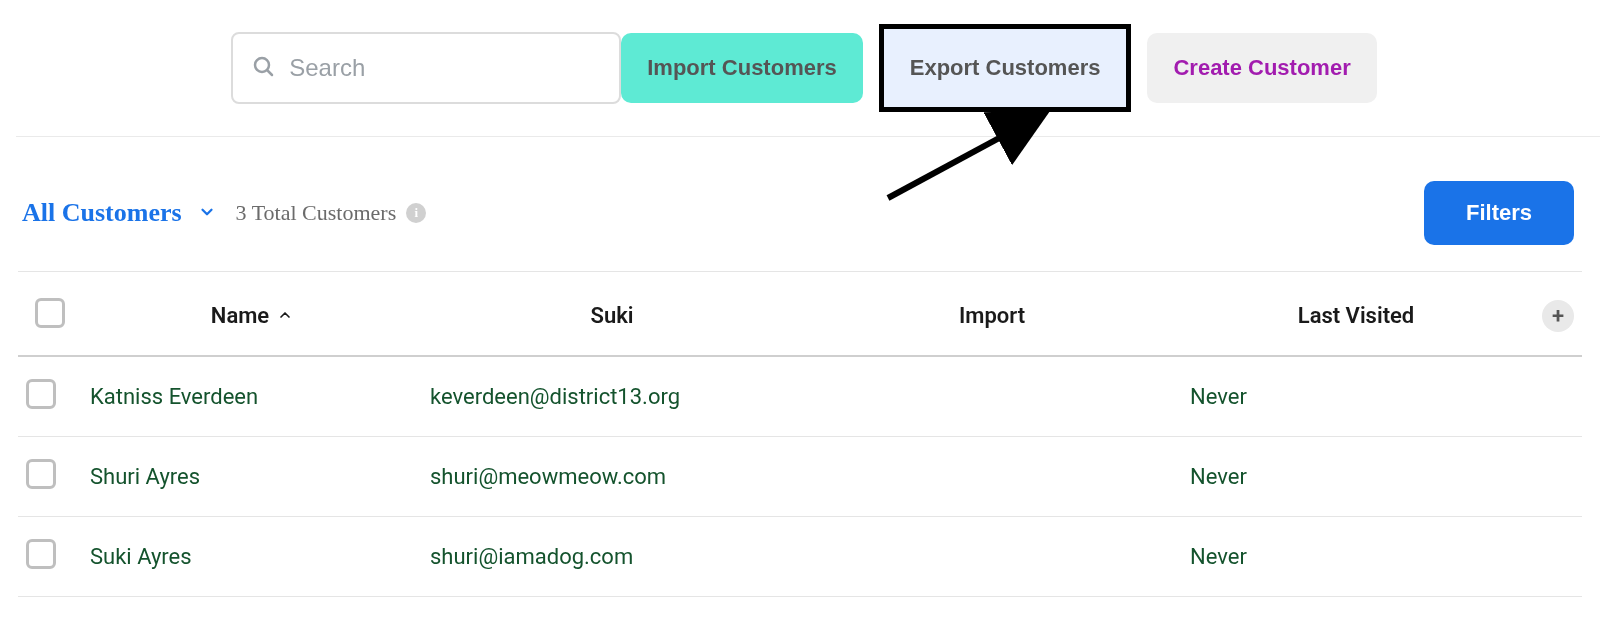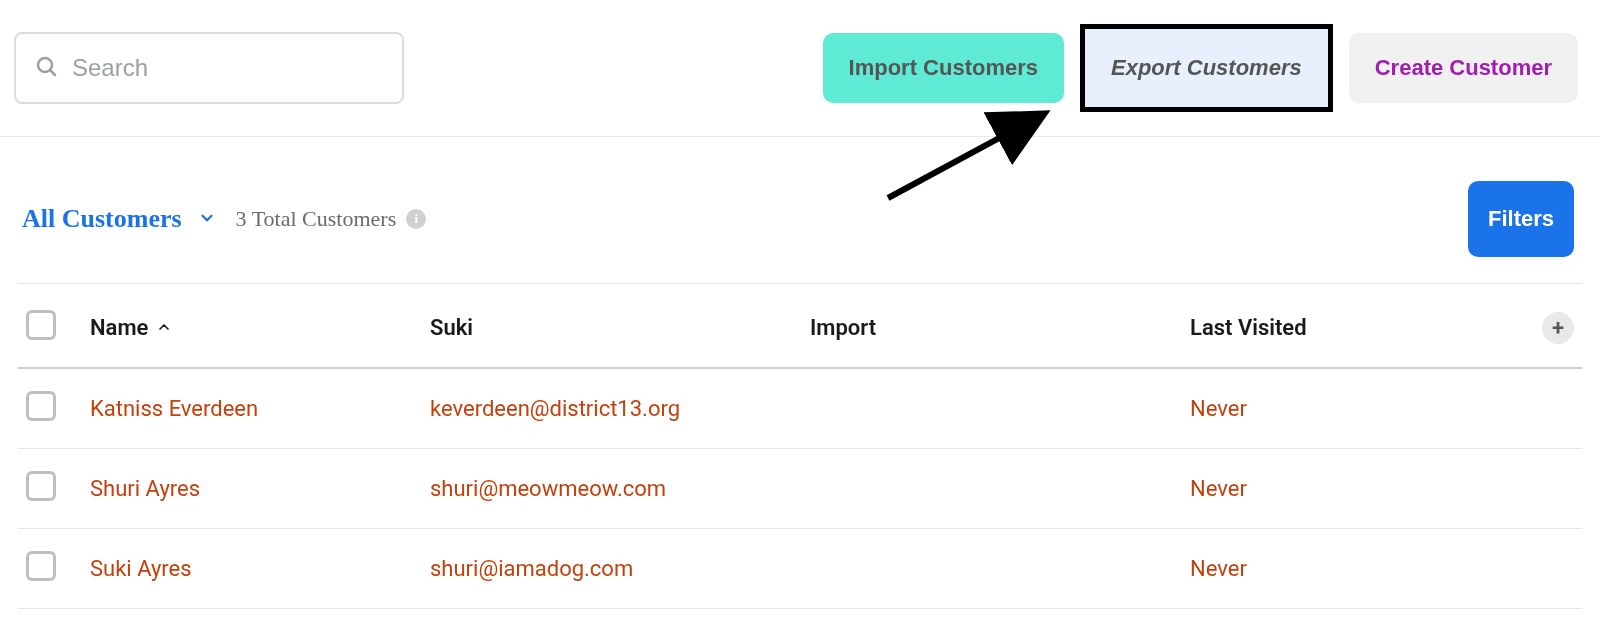--- a/index.html
+++ b/index.html
@@ -8,23 +8,24 @@
     background: #fff;
     color: #1a1a1a;
     width: 1600px;
   }
   .container { width: 100%; }
 
   
   .topbar {
     display: flex;
     align-items: center;
-    justify-content: space-between;
+    justify-content: center;
     padding: 24px 22px 24px 14px;
     border-bottom: 1px solid #eaeaea;
+    margin-left: 16px;
   }
   .search-wrap {
     display: flex;
     align-items: center;
     gap: 14px;
     width: 390px;
     height: 72px;
     border: 2px solid #dcdcdc;
     border-radius: 8px;
     padding: 0 18px;
@@ -66,21 +67,20 @@
     background: #1a73e8;
     color: #fff;
   }
   .btn-export-highlight {
     background: #e8f0fe;
     color: #555;
     position: relative;
     border: 5px solid #000;
     border-radius: 0;
     height: 88px;
-    font-style: italic;
   }
 
   
   .subhead {
     display: flex;
     align-items: center;
     justify-content: space-between;
     padding: 44px 26px 26px 22px;
   }
   .subhead-left { display: flex; align-items: center; gap: 20px; font-family: Liberation Serif, serif; }
@@ -113,31 +113,31 @@
     font-weight: 700;
   }
 
   
   .table-wrap { padding: 0 18px 0 18px; }
   table {
     width: 100%;
     border-collapse: collapse;
   }
   thead th {
-    text-align: left;
+    text-align: center;
     font-size: 22px;
     font-weight: 650;
     color: #1a1a1a;
     padding: 26px 8px 22px 8px;
     border-top: 1px solid #e5e5e5;
     border-bottom: 2px solid #cfcfcf;
   }
   tbody td {
     font-size: 22px;
-    color: #c2410c;
+    color: #14532d;
     padding: 22px 8px;
     border-bottom: 1px solid #e5e5e5;
   }
   .col-check { width: 64px; }
   .col-name  { width: 340px; }
   .col-email { width: 380px; }
   .col-phone { width: 380px; }
   .col-last  { width: auto; }
   .col-add   { width: 52px; text-align: right; }
 
@@ -208,21 +208,21 @@
           <svg width="18" height="18" viewBox="0 0 24 24" fill="none" stroke="#1a73e8" stroke-width="3" stroke-linecap="round" stroke-linejoin="round">
             <polyline points="6 9 12 15 18 9"></polyline>
           </svg>
         </span>
       </div>
       <div class="total-customers">
         <span>3 Total Customers</span>
         <span class="info-circle">i</span>
       </div>
     </div>
-    <button class="btn btn-primary" style="height:76px; padding:0 20px;">Filters</button>
+    <button class="btn btn-primary" style="height:64px; padding:0 42px;">Filters</button>
   </div>
 
   <div class="table-wrap">
     <table>
       <thead>
         <tr>
           <th class="col-check">
             <span class="checkbox"></span>
           </th>
           <th class="col-name">

